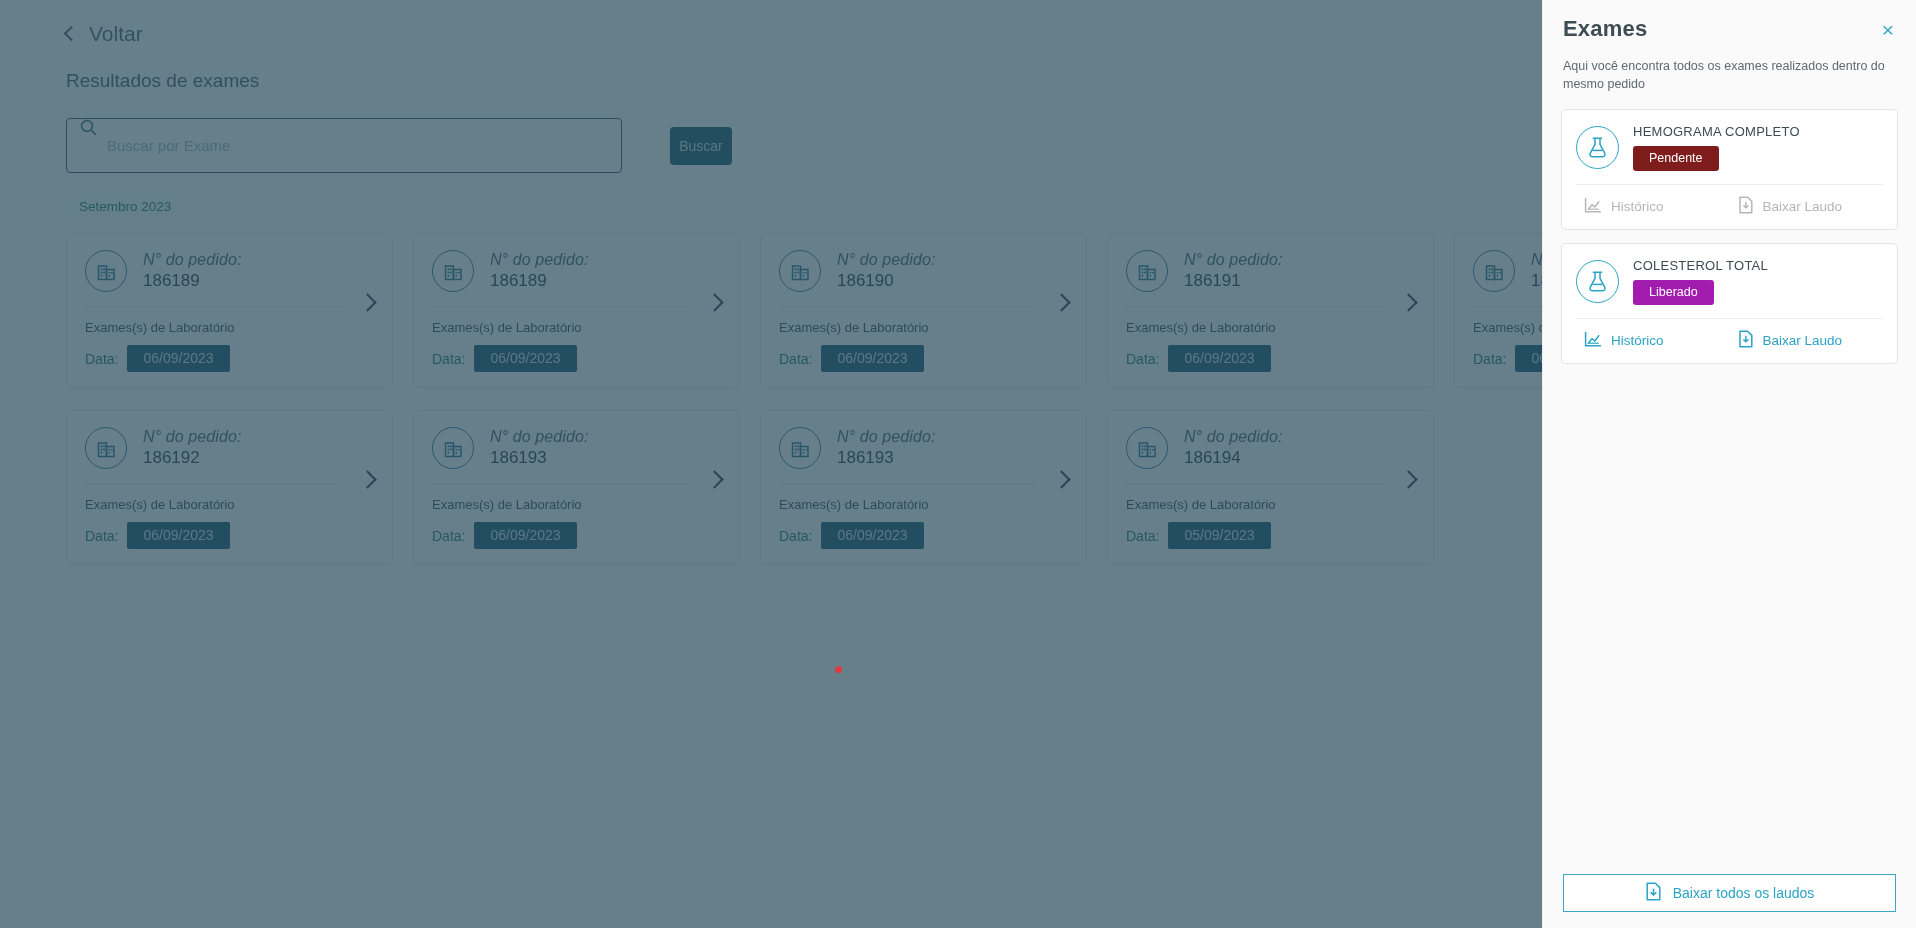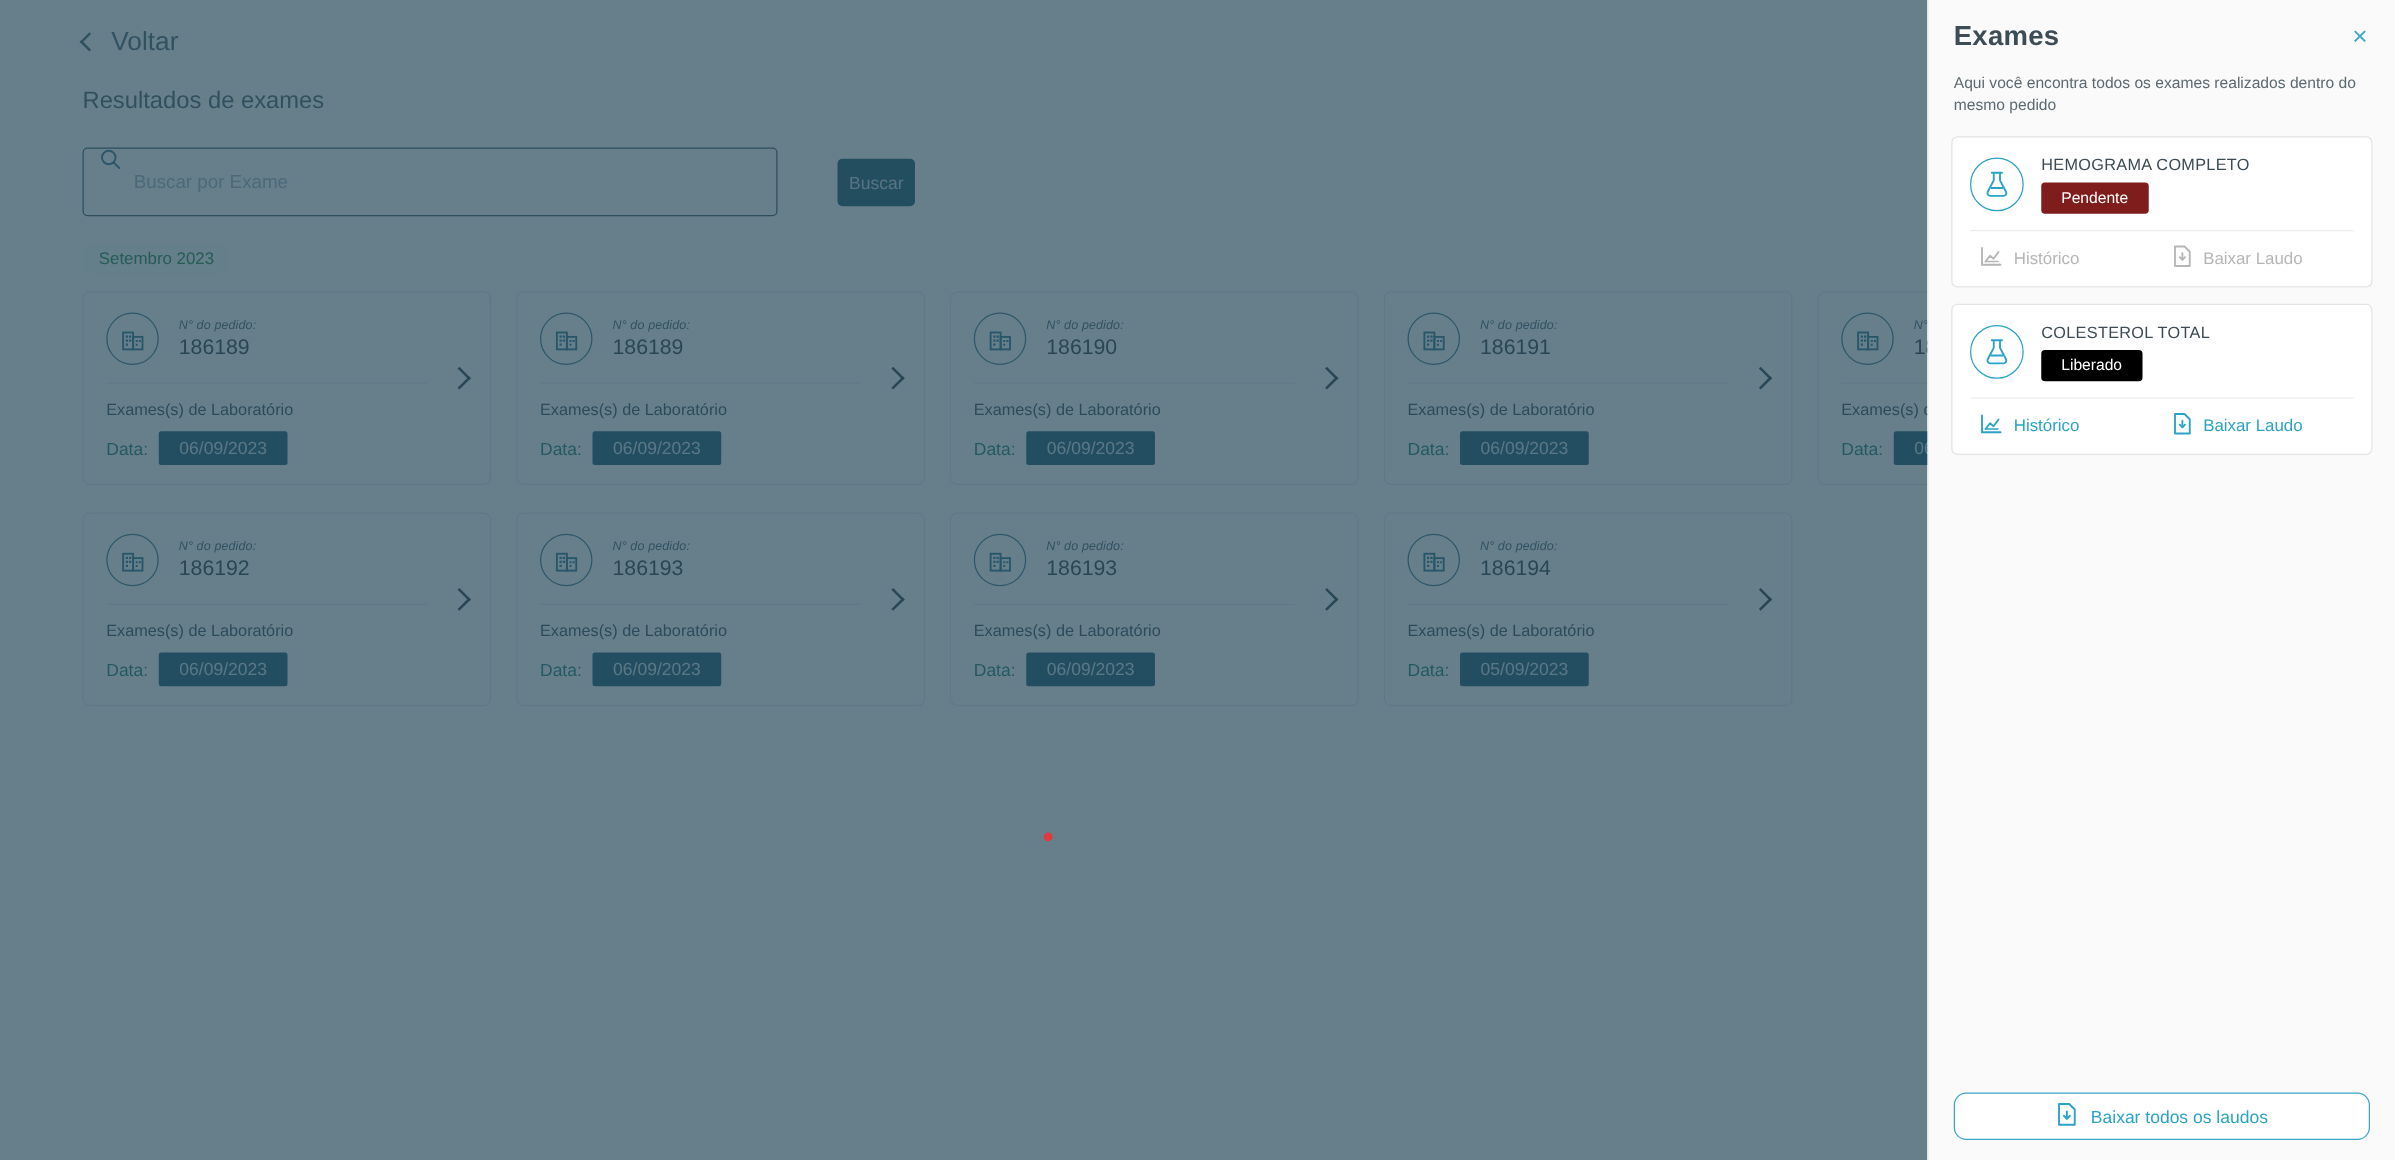--- a/index.html
+++ b/index.html
@@ -127,21 +127,21 @@
     display: flex; align-items: center; gap: 16px;
     padding-left: 2px;
   }
   .card-icon-circle {
     width: 42px; height: 42px; flex: none;
     border: 1px solid #2f6c85;
     border-radius: 50%;
     display: flex; align-items: center; justify-content: center;
   }
   .order-label {
-    font-size: 10px; font-style: italic;
+    font-size: 16px; font-style: italic;
     color: #3c5b6a;
     letter-spacing: .1px;
   }
   .order-number {
     font-size: 17px;
     color: #21323b;
     margin-top: 2px;
     font-weight: 400;
   }
   .card-divider {
@@ -237,21 +237,21 @@
   }
   .status-badge {
     display: inline-block;
     margin-top: 7px;
     padding: 5px 16px 6px;
     border-radius: 3px;
     font-size: 12.5px;
     color: #ffffff;
   }
   .status-pendente { background: #7f1d1d; }
-  .status-liberado { background: #000000; }
+  .status-liberado { background: #a21caf; }
 
   .exam-actions {
     display: flex;
     margin-top: 13px;
     border-top: 1px solid #ededed;
   }
   .exam-action {
     flex: 1;
     display: flex; align-items: center; gap: 9px;
     padding: 11px 0 12px 8px;
@@ -262,21 +262,21 @@
     color: #2ba3c6;
   }
   .exam-action.is-disabled { color: #b6b6b6; cursor: default; }
   .exam-action svg { flex: none; }
 
   .drawer-spacer { flex: 1; }
   .btn-download-all {
     margin: 0 2px 16px 2px;
     height: 38px;
     border: 1px solid #3aa6c9;
-    border-radius: 10px;
+    border-radius: 0;
     background: #ffffff;
     color: #2ba3c6;
     font-family: inherit; font-size: 14px;
     display: flex; align-items: center; justify-content: center; gap: 11px;
     cursor: pointer;
   }
 </style>
 </head>
 <body>
 

